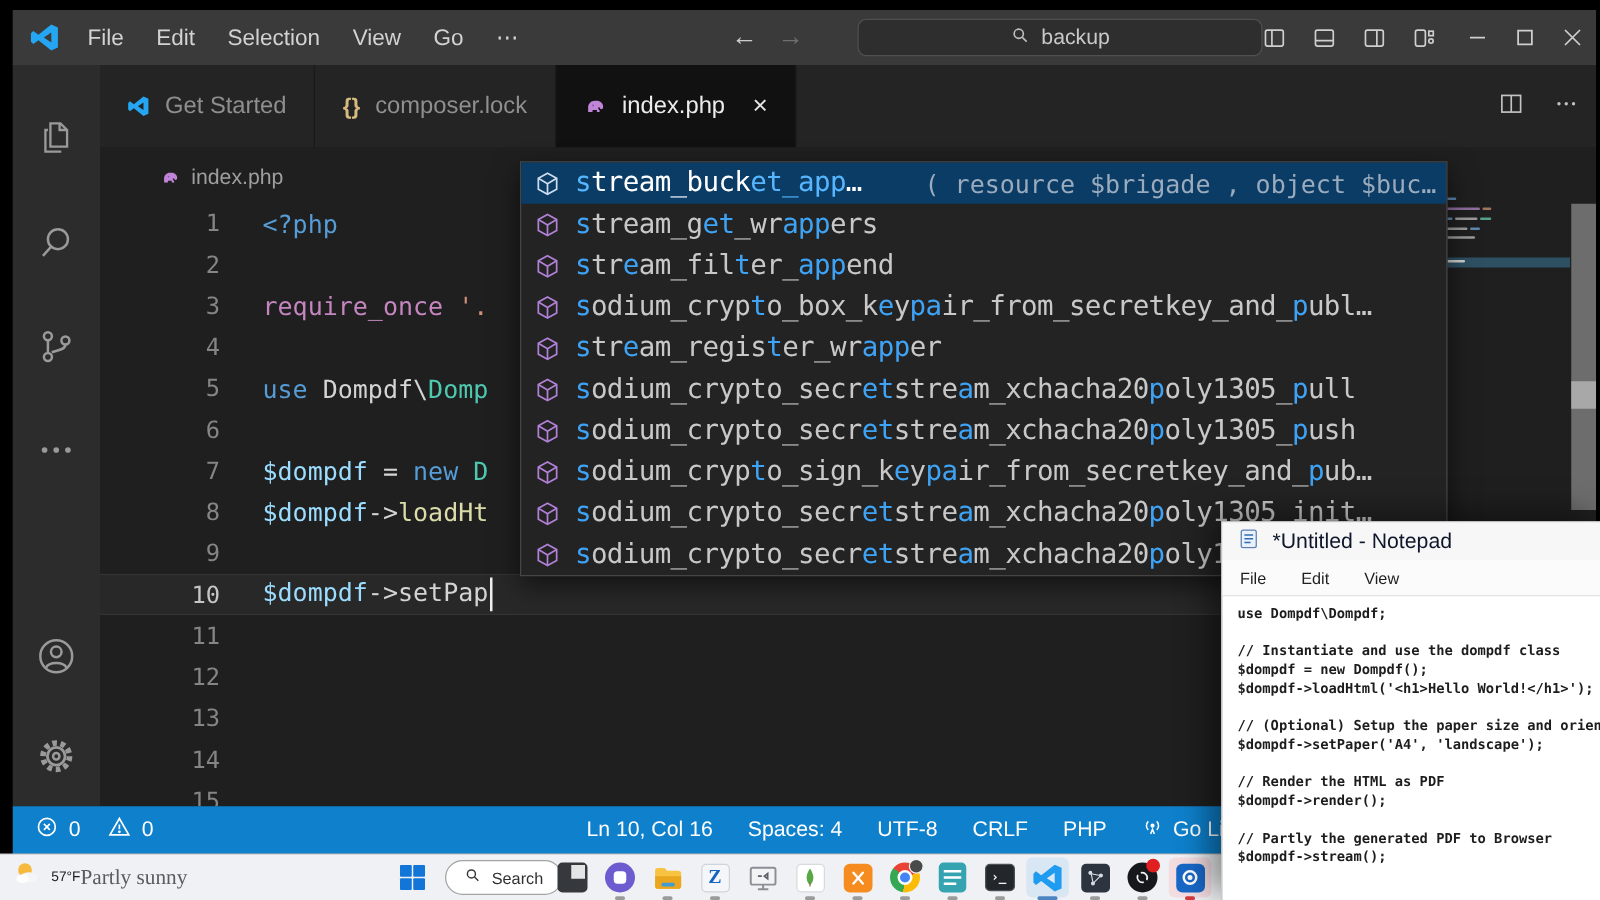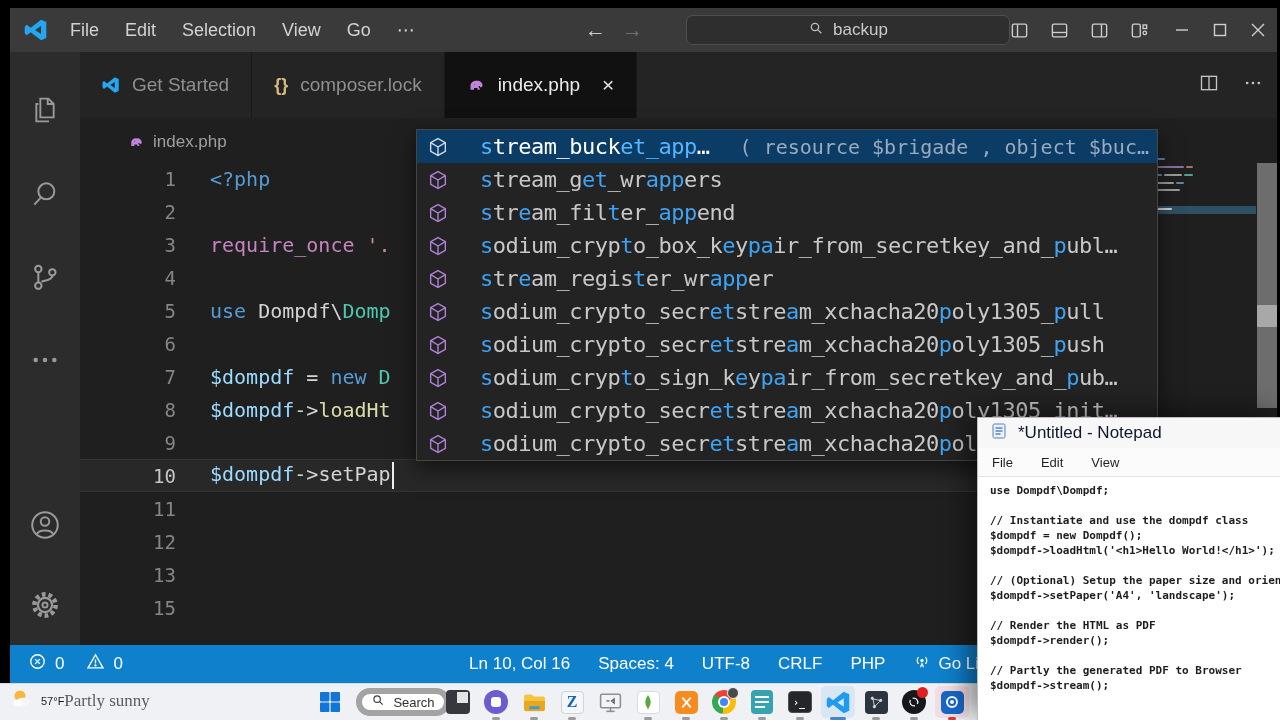--- a/index.html
+++ b/index.html
@@ -51,21 +51,21 @@
   #minimap { position:absolute; left:1072px; top:38px; width:104px; height:70px; }
   .mm-band { position:absolute; left:-2px; top:50px; width:106px; height:8px; background:rgba(62,130,168,.5); }
   .mm-dash { position:absolute; height:2px; border-radius:1px; }
   #scrollbar { position:absolute; left:1177px; top:45px; width:20px; height:245px; background:#6d6d6d; }
   #scroll-slider { position:absolute; left:0; top:142px; width:100%; height:22px; background:#a8a8a8; }
 
   
   #suggest { position:absolute; left:406px; top:121px; width:742px; background:#232323; border:1px solid #454545; box-shadow:0 8px 20px rgba(0,0,0,.55); z-index:20; }
   .sg-row { height:33px; display:flex; align-items:center; font-family:"DejaVu Sans Mono",monospace; font-size:22px; color:#c8c8c8; padding:0 8px 0 10px; }
   .sg-row .cube { width:22px; height:22px; margin-right:11px; flex:none; }
-  .sg-row .lbl { white-space:pre; letter-spacing:-0.5px;margin-left:20px; }
+  .sg-row .lbl { white-space:pre; letter-spacing:-0.5px; }
   .sg-row .hl { color:#3ea3f5; }
   .sg-row.sel { background:#0b3c66; color:#ffffff; }
   .sg-row.sel .hl { color:#55b6ff; }
   .sg-row .detail { margin-left:auto; font-size:20px; color:#9aabbd; white-space:pre; overflow:hidden; }
 
   
   #statusbar { position:absolute; left:0; top:637px; width:100%; height:38px; background:#0e80cc; color:#ffffff; font-size:17px; }
   #status-left { position:absolute; left:18px; top:0; height:38px; display:flex; align-items:center; gap:8px; }
   #status-right { position:absolute; right:280px; top:0; height:38px; display:flex; align-items:center; gap:28px; }
   .st-item { display:flex; align-items:center; gap:7px; white-space:nowrap; }
@@ -80,21 +80,21 @@
   .np-line { font-family:"DejaVu Sans Mono",monospace; font-size:11px; line-height:15px; color:#1d1d1d; white-space:pre;font-weight:bold; }
 
   
   #taskbar { position:absolute; left:0; top:683px; width:1280px; height:37px; background:#eff1f4; border-top:1px solid #d6d8db; z-index:10; }
   #weather { position:absolute; left:10px; top:3px; display:flex; align-items:center; gap:7px; }
   #weather .temp { font-size:11px; color:#1b1b1b; }
   #weather .cond { font-size:17px; color:#5c5c5c;font-family:Liberation Serif, serif; }
   .tb-icon { position:absolute; top:5px; width:26px; height:26px; display:flex; align-items:center; justify-content:center; }
   .tb-tile-active { position:absolute; top:2px; width:34px; height:32px; border-radius:5px; }
   .tb-dot { position:absolute; top:33px; width:8px; height:3px; border-radius:2px; background:#9b9b9b; }
-  #search-pill { position:absolute; left:356px; top:4px; width:94px; height:28px; background:#ffffff; border:6px solid #a3a3a3; border-radius:14px; display:flex; align-items:center; justify-content:center; gap:8px; }
+  #search-pill { position:absolute; left:356px; top:4px; width:94px; height:28px; background:#ffffff; border:1px solid #a3a3a3; border-radius:14px; display:flex; align-items:center; justify-content:center; gap:8px; }
   #search-pill .s { font-size:13px; color:#2f2f2f; }
 
   .edge-strip { position:absolute; background:#000; }
 </style>
 </head>
 <body>
 
 <div id="stage">
 
   <div id="vscode">
@@ -302,20 +302,24 @@
           <div class="code-line">
             <span class="ln">11</span>
             <span class="code"></span>
           </div>
           <div class="code-line">
             <span class="ln">12</span>
             <span class="code"></span>
           </div>
           <div class="code-line">
             <span class="ln">13</span>
+            <span class="code"></span>
+          </div>
+          <div class="code-line">
+            <span class="ln">14</span>
             <span class="code"></span>
           </div>
           <div class="code-line">
             <span class="ln">15</span>
             <span class="code"></span>
           </div>
         </div>
 
       <div id="minimap">
         <div class="mm-dash" style="left:2px;top:2px;width:11px;background:#5b87b0"></div>

